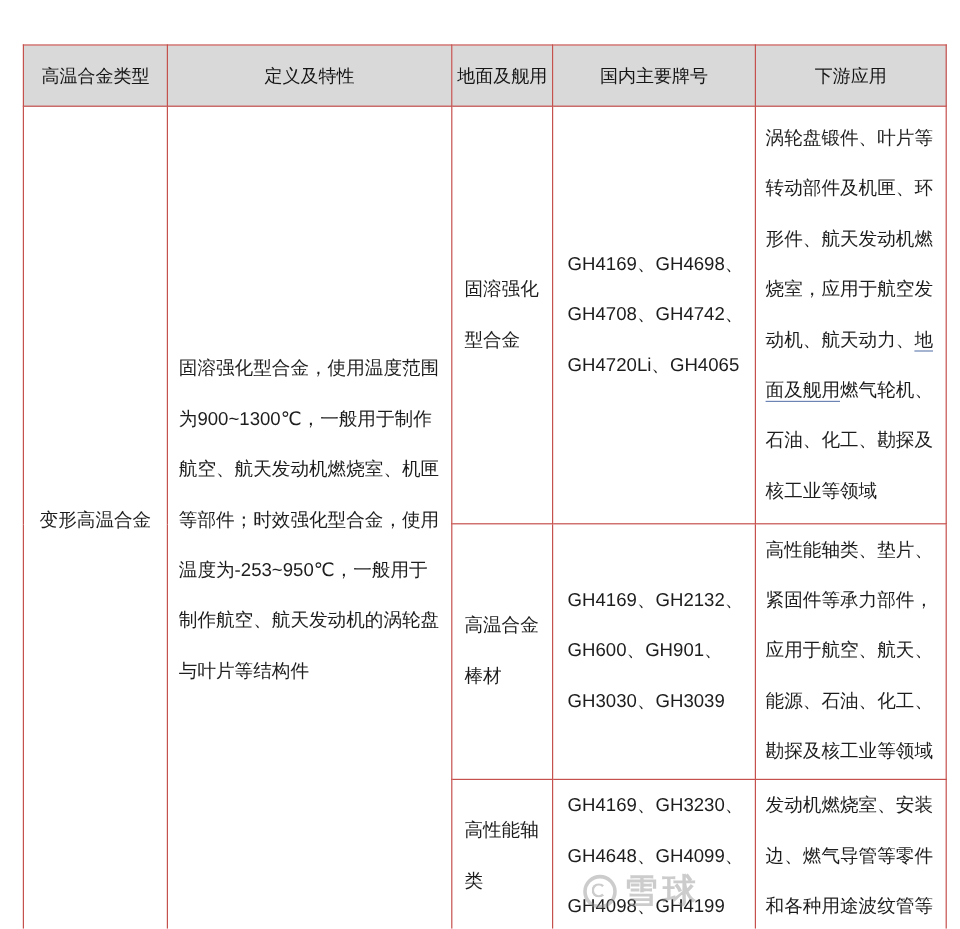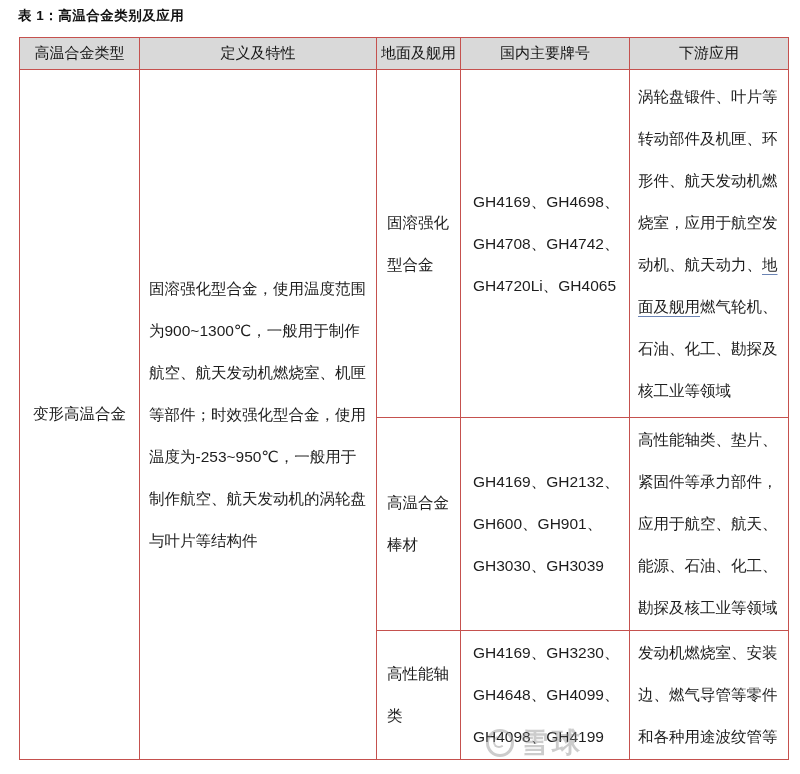--- a/index.html
+++ b/index.html
@@ -15,21 +15,21 @@
   table#alloy-table {
     position:absolute; left:19px; top:37px;
     width:769px; table-layout:fixed; border-collapse:collapse;
   }
   #alloy-table th, #alloy-table td {
     border:1.5px solid #c5514e;
     vertical-align:middle;
     font-size:15.5px;
     padding:0;
   }
-  #alloy-table thead tr { height:32px;font-family:Liberation Serif, serif; }
+  #alloy-table thead tr { height:51px;font-family:Liberation Serif, serif; }
   #alloy-table thead th {
     background:#d9d9d9; font-weight:400; font-size:15px; text-align:center; color:#161616;
   }
   tr.r1 { height:348px; }
   tr.r2 { height:213px; }
   tr.r3 { height:129px; }
   td.c-type { text-align:center; }
   td.c-def  > div { padding:0 6px 0 9px;  line-height:42px; text-align:left; }
   td.c-var  > div { padding:0 10px 0 10px; line-height:42px; text-align:left; }
   td.c-gr   > div { padding:0 2px 0 12px; line-height:42px; white-space:pre-line; text-align:left; }
@@ -55,21 +55,20 @@
   }
   .wm-text {
     font-size:28px; font-weight:700; color:#8f8f8f; letter-spacing:4px; line-height:28px;
   }
 </style>
 </head>
 <body>
 
 <div id="page">
 
-  <div id="doc-title">表 1：高温合金类别及应用</div>
 
   <table id="alloy-table">
     <colgroup>
       <col style="width:120px">
       <col style="width:237px">
       <col style="width:84px">
       <col style="width:169px">
       <col style="width:159px">
     </colgroup>
     <thead>

